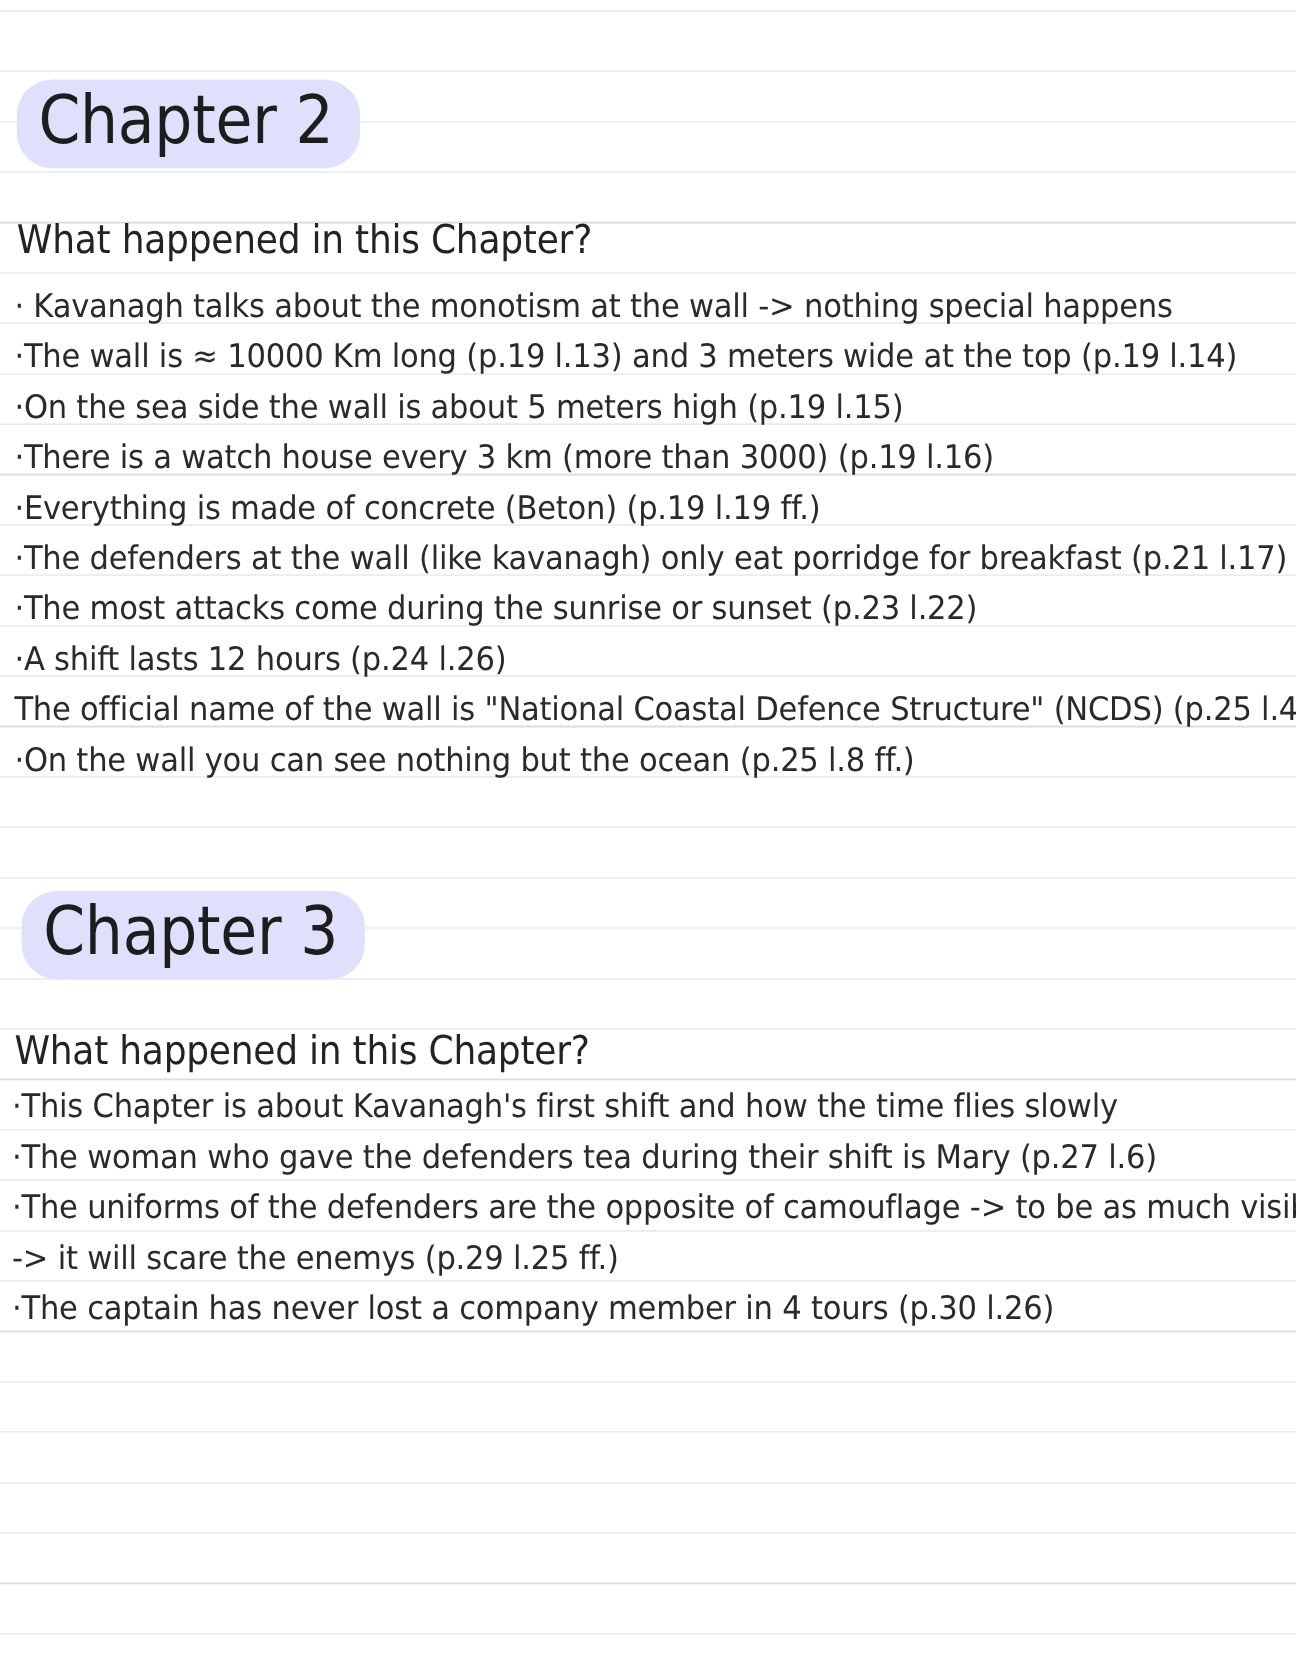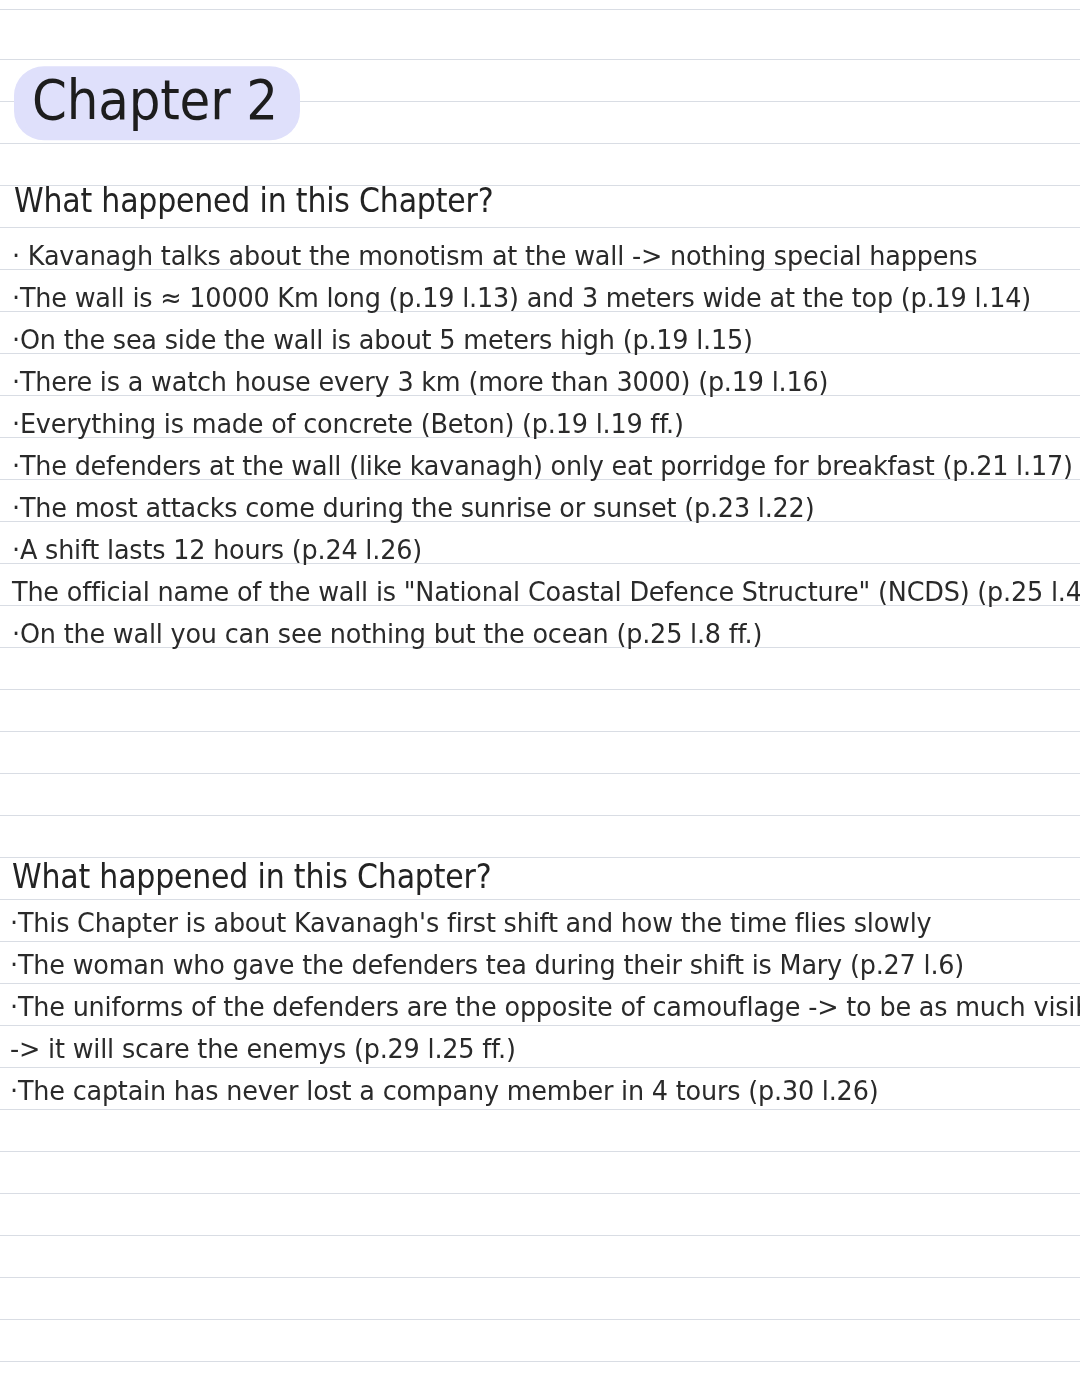--- a/index.html
+++ b/index.html
@@ -142,20 +142,26 @@
     <li>·On the sea side the wall is about 5 meters high (p.19 l.15)</li>
     <li>·There is a watch house every 3 km (more than 3000) (p.19 l.16)</li>
     <li>·Everything is made of concrete (Beton) (p.19 l.19 ff.)</li>
     <li>·The defenders at the wall (like kavanagh) only eat porridge for breakfast (p.21 l.17)</li>
     <li>·The most attacks come during the sunrise or sunset (p.23 l.22)</li>
     <li>·A shift lasts 12 hours (p.24 l.26)</li>
     <li>The official name of the wall is "National Coastal Defence Structure" (NCDS) (p.25 l.4)</li>
     <li>·On the wall you can see nothing but the ocean (p.25 l.8 ff.)</li>
   </ul>
 
+  <div class="block-ch3-title">
+    <h1 class="chapter-title hand">
+      <span class="hl"></span>
+      <span>Chapter 3</span>
+    </h1>
+  </div>
 
   <div class="block-ch3-q">
     <div class="q-hl">
       <span class="section-q hand">What happened in this Chapter?</span>
     </div>
   </div>
 
   <ul class="notes hand block-ch3-list">
     <li>·This Chapter is about Kavanagh's first shift and how the time flies slowly</li>
     <li>·The woman who gave the defenders tea during their shift is Mary (p.27 l.6)</li>

